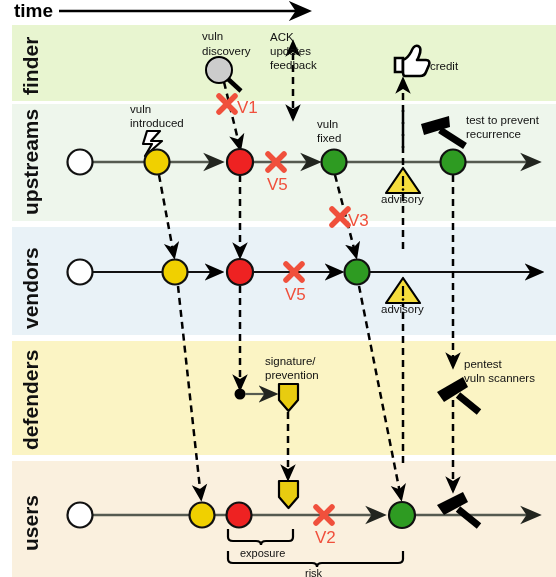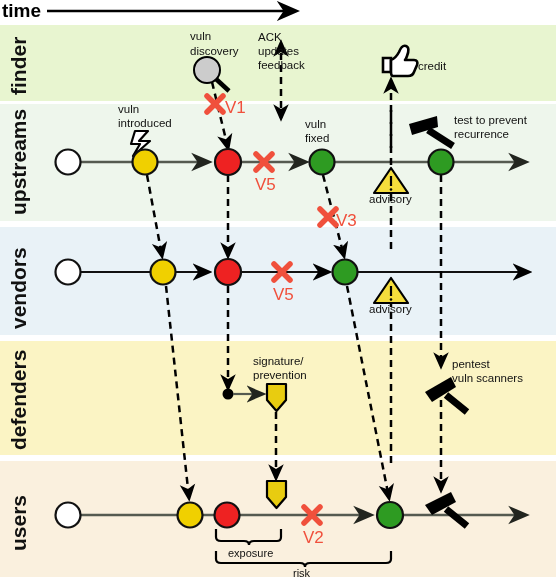--- a/index.html
+++ b/index.html
@@ -1,18 +1,18 @@
 <!DOCTYPE html>
 <html><head>
 <meta charset="utf-8">
 <style>
   html,body{margin:0;padding:0;background:#ffffff;}
   body{width:556px;height:577px;position:relative;overflow:hidden;
        font-family:"Liberation Sans",sans-serif;}
-  #stage{position:absolute;left:0;top:0;width:520px;height:577px;}
+  #stage{position:absolute;left:12px;top:0;width:520px;height:577px;}
   svg{display:block;}
   .lane-label{font-family:"Liberation Sans",sans-serif;font-weight:bold;font-size:21px;fill:#111;}
   .note{font-family:"Liberation Sans",sans-serif;font-size:11.5px;fill:#111;}
   .vlab{font-family:"Liberation Sans",sans-serif;font-size:17px;fill:#f0503c;}
   .timelab{font-family:"Liberation Sans",sans-serif;font-weight:bold;font-size:19px;fill:#000;}
   .brklab{font-family:"Liberation Sans",sans-serif;font-size:11px;fill:#111;}
 </style>
 </head>
 <body>
 

